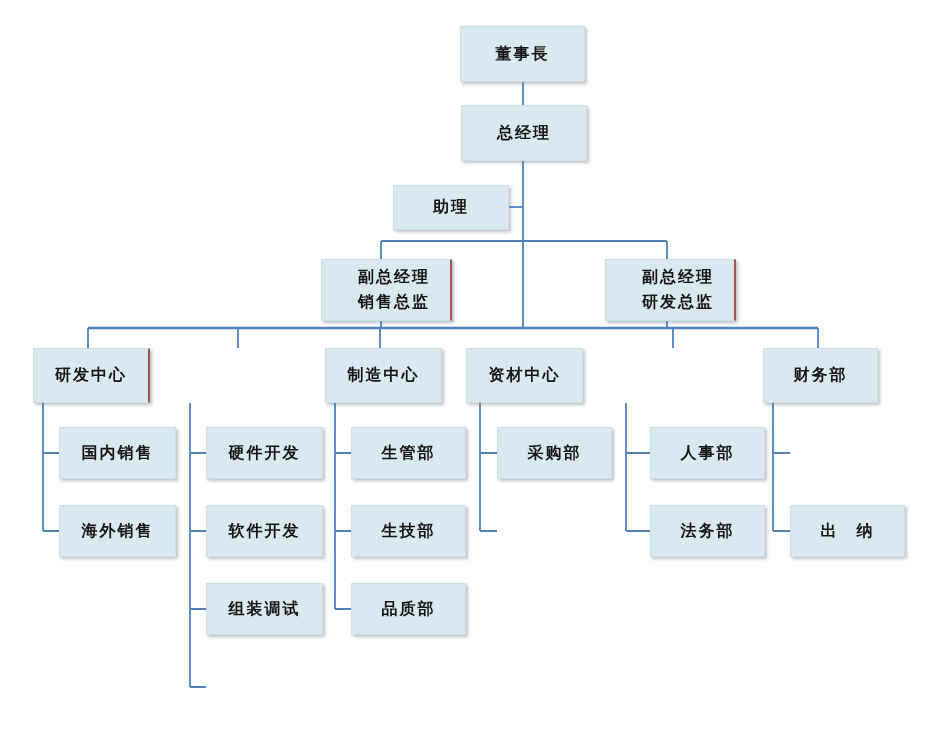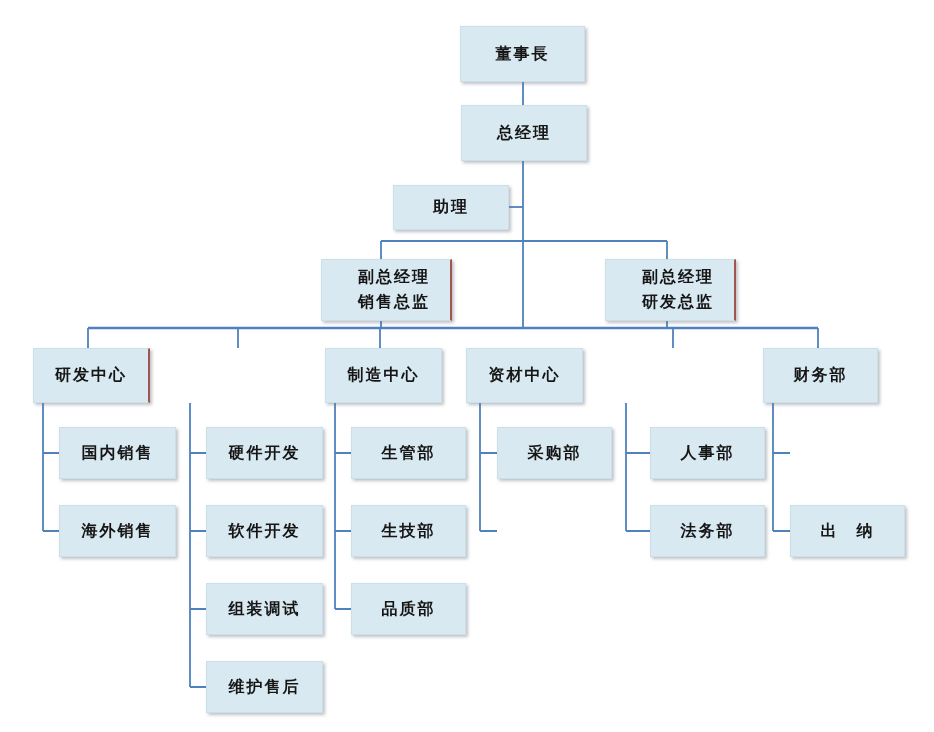--- a/index.html
+++ b/index.html
@@ -92,21 +92,20 @@
   <div class="node" style="left:325px;top:348px;width:117px;height:55px">制造中心</div>
   <div class="node" style="left:466px;top:348px;width:117px;height:55px">资材中心</div>
   <div class="node" style="left:763px;top:348px;width:115px;height:55px">财务部</div>
 
   <div class="node" style="left:59px;top:427px;width:117px;height:52px">国内销售</div>
   <div class="node" style="left:59px;top:505px;width:117px;height:52px">海外销售</div>
 
   <div class="node" style="left:206px;top:427px;width:117px;height:52px">硬件开发</div>
   <div class="node" style="left:206px;top:505px;width:117px;height:52px">软件开发</div>
   <div class="node" style="left:206px;top:583px;width:117px;height:52px">组装调试</div>
-  <div class="node" style="left:206px;top:661px;width:117px;height:52px">维护售后</div>
 
   <div class="node" style="left:351px;top:427px;width:115px;height:52px">生管部</div>
   <div class="node" style="left:351px;top:505px;width:115px;height:52px">生技部</div>
   <div class="node" style="left:497px;top:427px;width:115px;height:52px">采购部</div>
 
   <div class="node" style="left:351px;top:583px;width:115px;height:52px">品质部</div>
 
   <div class="node" style="left:650px;top:427px;width:115px;height:52px">人事部</div>
   <div class="node" style="left:650px;top:505px;width:115px;height:52px">法务部</div>
 

